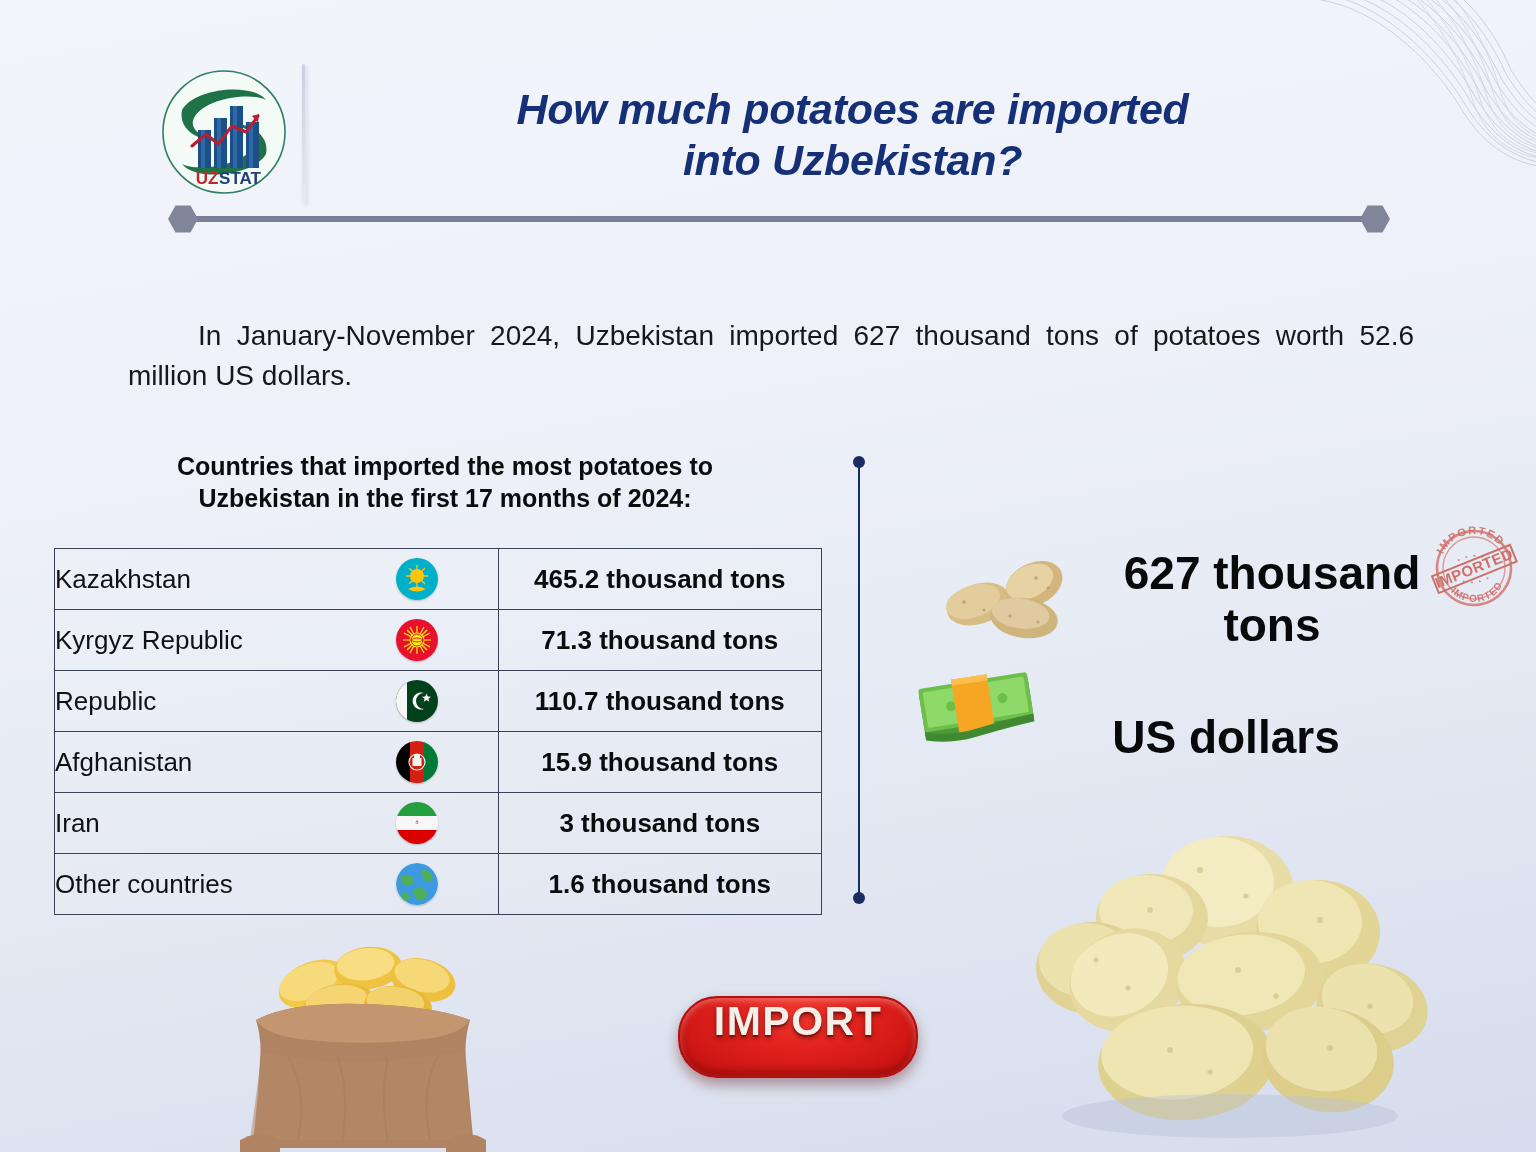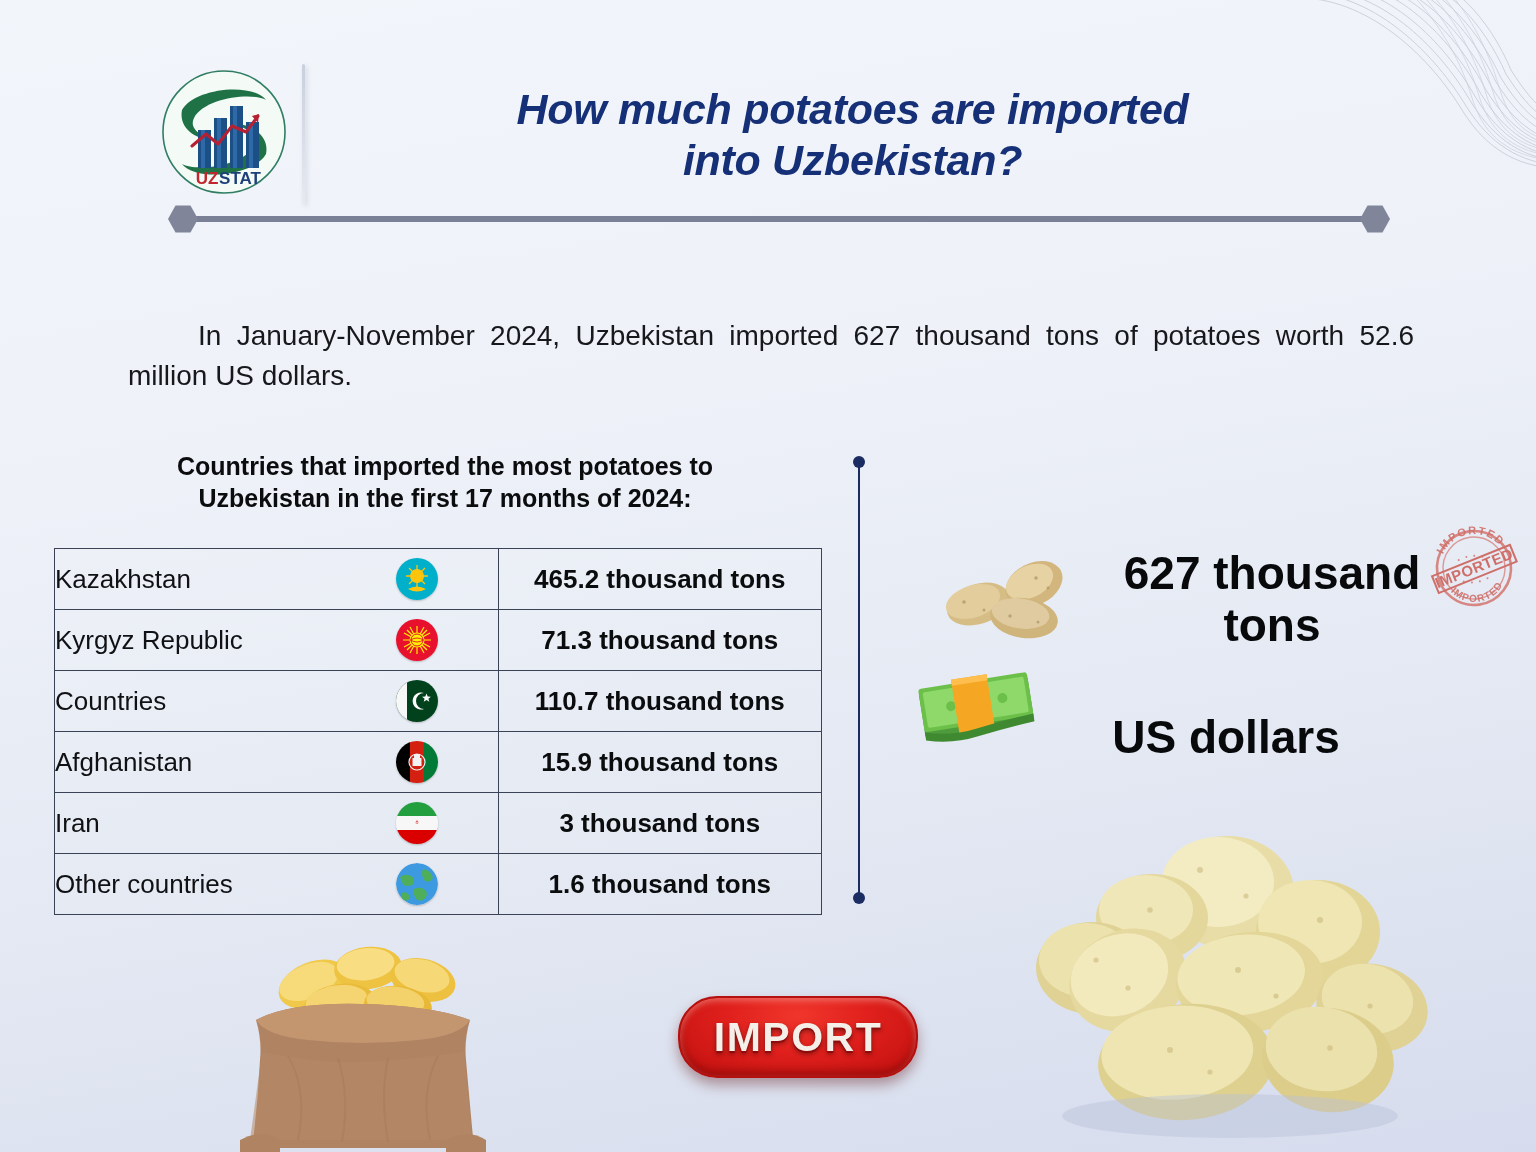--- a/index.html
+++ b/index.html
@@ -71,21 +71,21 @@
   
   .stamp{position:absolute;top:518px;left:1424px;width:100px;height:100px;
     transform:rotate(-8deg);}
 
   
   .import-btn{
     position:absolute;top:996px;left:678px;width:236px;height:78px;border-radius:39px;
     background:radial-gradient(ellipse at 50% 22%,#f0362c 0%,#e0201c 42%,#bf100f 100%);
     border:2px solid #b3100f;
     box-shadow:0 7px 13px rgba(90,10,10,.38),inset 0 3px 6px rgba(255,160,150,.55),inset 0 -5px 9px rgba(110,0,0,.5);
-    display:flex;align-items:center;justify-content:center;cursor:pointer;
+    display:flex;align-items:flex-start;justify-content:center;cursor:pointer;
   }
   .import-btn span{
     font-size:41px;font-weight:bold;letter-spacing:1.5px;color:#f4efe8;
     text-shadow:0 2px 0 #8c0b0b,0 3px 5px rgba(0,0,0,.45);
   }
 
   
   .art{position:absolute;pointer-events:none;}
   .art-sack{left:218px;top:928px;width:290px;height:224px;}
   .art-pile{left:1000px;top:800px;width:450px;height:352px;}
@@ -211,21 +211,21 @@
             </svg>
           </span>
         </div>
       </td>
       <td class="cell-value">71.3 thousand tons</td>
     </tr>
 
     <tr>
       <td class="cell-country">
         <div class="country-inner">
-          <span class="country-name">Countries</span>
+          <span class="country-name">Republic</span>
           <span class="flag-circle">
             <svg viewBox="0 0 42 42" width="42" height="42">
               <rect width="42" height="42" fill="#01411c"></rect>
               <rect width="11" height="42" fill="#f7f7f7"></rect>
               <path d="M28 13 a8.5 8.5 0 1 0 0 16 a7 7 0 1 1 0 -16 Z" fill="#fff"></path>
               <path d="M30.5 13.5 l1.2 3 3.2 .2 -2.5 2 .9 3.1 -2.8 -1.8 -2.8 1.8 .9 -3.1 -2.5 -2 3.2 -.2 Z" fill="#fff"></path>
             </svg>
           </span>
         </div>
       </td>

